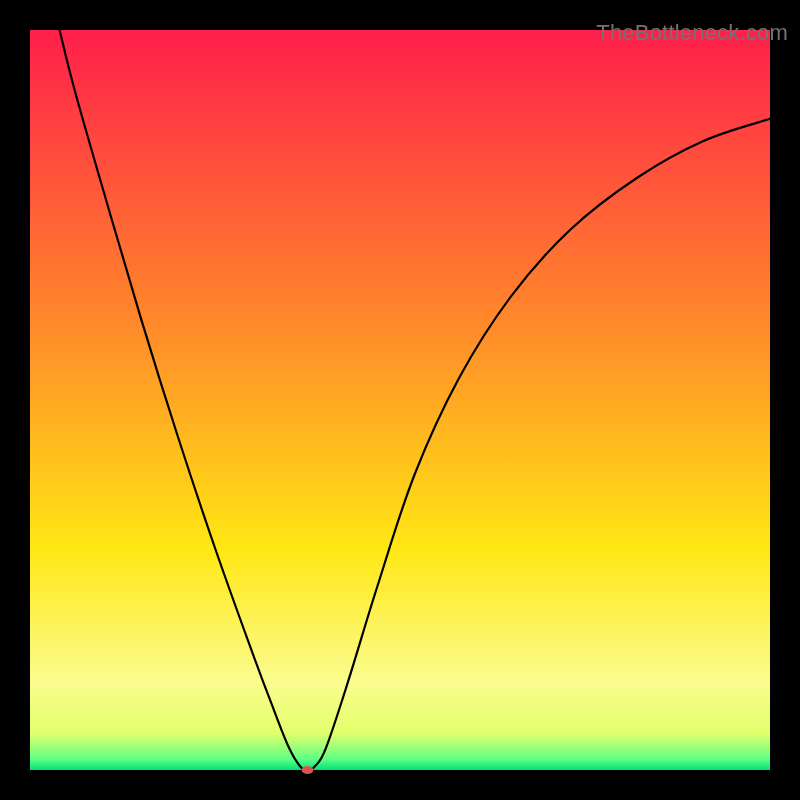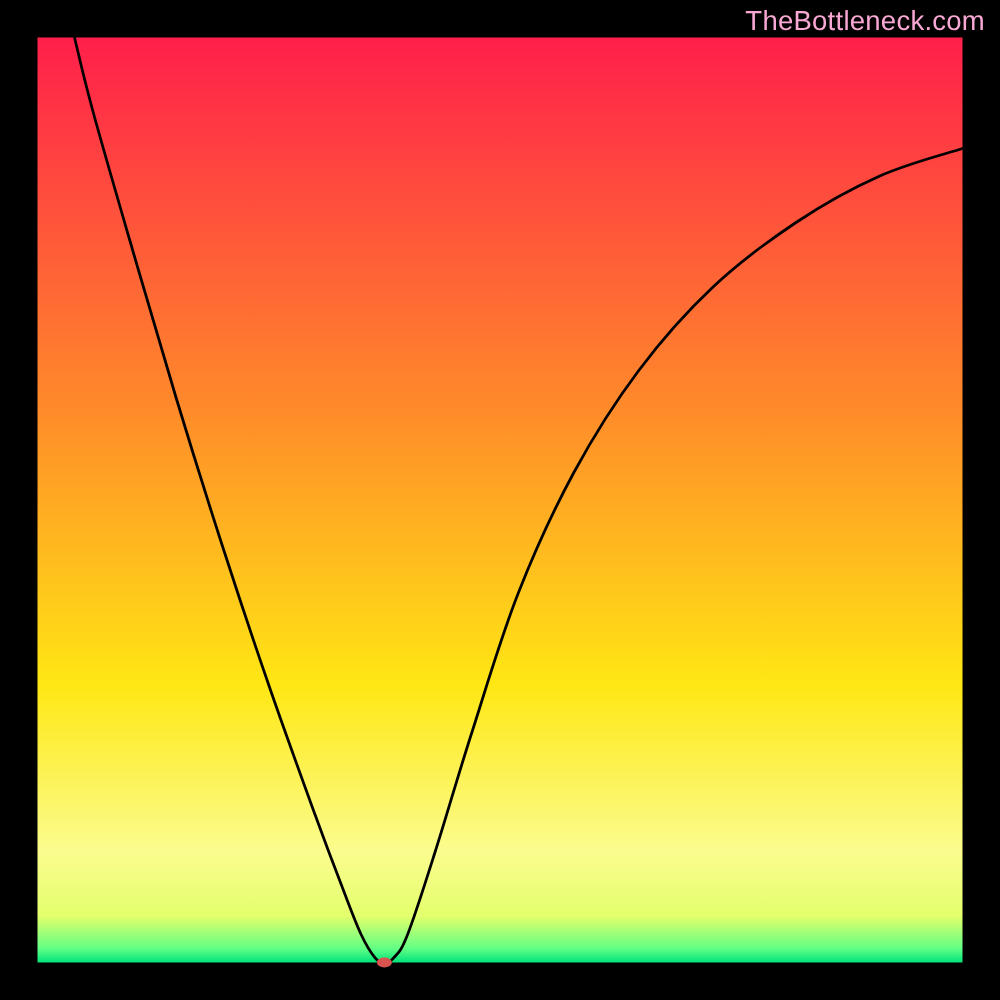--- a/index.html
+++ b/index.html
@@ -11,23 +11,23 @@
     position: relative;
     font-family: Arial, Helvetica, sans-serif;
   }
   .container {
     position: relative;
     width: 800px;
     height: 800px;
   }
   .watermark {
     position: absolute;
-    top: 4px;
+    top: 20px;
     right: 12px;
-    color: #f9a8d4;
+    color: #737373;
     font-size: 22px;
     font-weight: 500;
     z-index: 10;
     letter-spacing: 0.2px;
   }
   svg.chart {
     position: absolute;
     top: 0;
     left: 0;
   }

